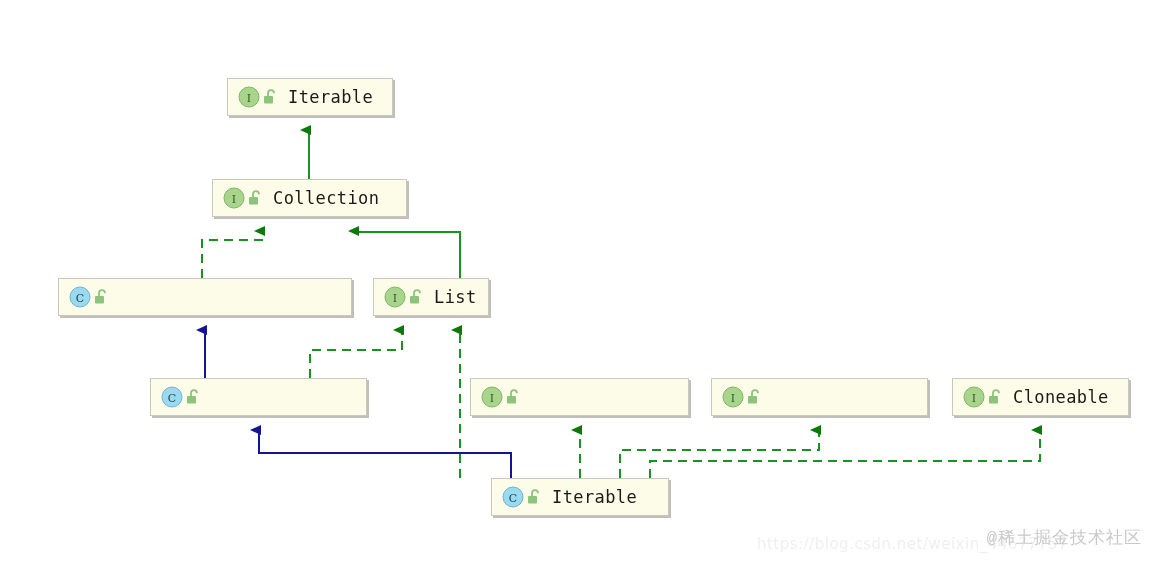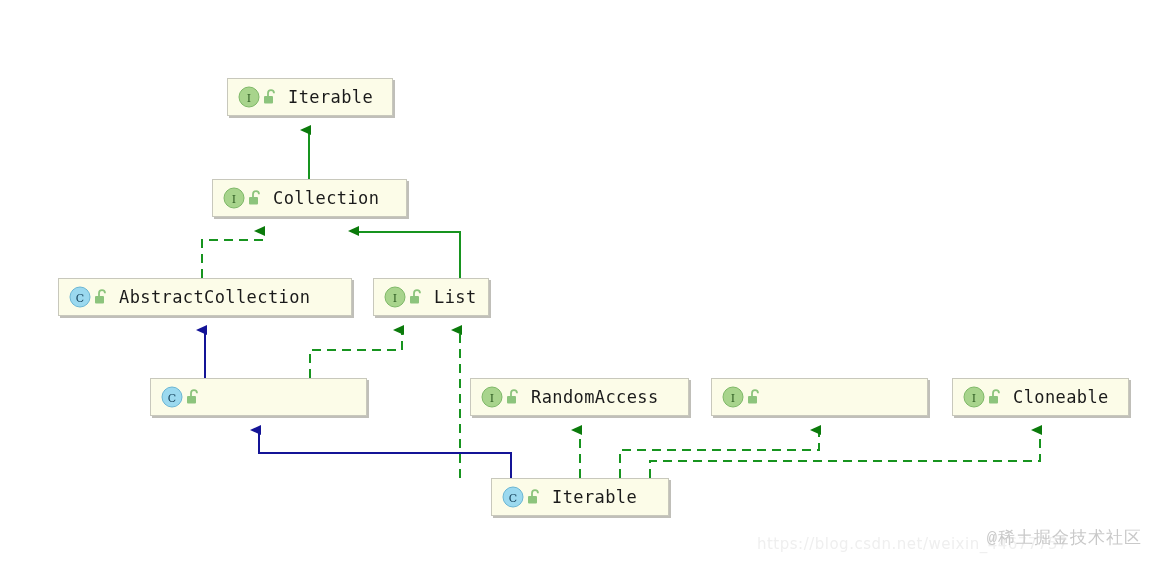--- a/index.html
+++ b/index.html
@@ -173,21 +173,20 @@
         <circle cx="11" cy="11" r="10" fill="#9bd9ef" stroke="#6bb6d4" stroke-width="1"></circle>
         <text x="11" y="15.5" text-anchor="middle" font-family="DejaVu Serif, serif" font-size="11" fill="#17435c">C</text>
       </svg>
     </span>
     <span class="node-lock">
       <svg width="14" height="16" viewBox="0 0 14 16" xmlns="http://www.w3.org/2000/svg">
         <path d="M5,7 V4.2 A3,3 0 0 1 11,4.2" fill="none" stroke="#8cc47c" stroke-width="1.8"></path>
         <rect x="1" y="7" width="9" height="7.5" rx="1" fill="#8cc47c"></rect>
       </svg>
     </span>
-    <span class="node-label">AbstractCollection</span>
   </div>
 
   <div class="uml-node" style="left:373px; top:278px; width:116px;">
     <span class="node-icon">
       <svg width="22" height="22" viewBox="0 0 22 22" xmlns="http://www.w3.org/2000/svg">
         <circle cx="11" cy="11" r="10" fill="#a8d48c" stroke="#7fb868" stroke-width="1"></circle>
         <text x="11" y="15.5" text-anchor="middle" font-family="DejaVu Serif, serif" font-size="11" fill="#2e5c22">I</text>
       </svg>
     </span>
     <span class="node-lock">
@@ -220,21 +219,20 @@
         <circle cx="11" cy="11" r="10" fill="#a8d48c" stroke="#7fb868" stroke-width="1"></circle>
         <text x="11" y="15.5" text-anchor="middle" font-family="DejaVu Serif, serif" font-size="11" fill="#2e5c22">I</text>
       </svg>
     </span>
     <span class="node-lock">
       <svg width="14" height="16" viewBox="0 0 14 16" xmlns="http://www.w3.org/2000/svg">
         <path d="M5,7 V4.2 A3,3 0 0 1 11,4.2" fill="none" stroke="#8cc47c" stroke-width="1.8"></path>
         <rect x="1" y="7" width="9" height="7.5" rx="1" fill="#8cc47c"></rect>
       </svg>
     </span>
-    <span class="node-label">RandomAccess</span>
   </div>
 
   <div class="uml-node" style="left:711px; top:378px; width:217px;">
     <span class="node-icon">
       <svg width="22" height="22" viewBox="0 0 22 22" xmlns="http://www.w3.org/2000/svg">
         <circle cx="11" cy="11" r="10" fill="#a8d48c" stroke="#7fb868" stroke-width="1"></circle>
         <text x="11" y="15.5" text-anchor="middle" font-family="DejaVu Serif, serif" font-size="11" fill="#2e5c22">I</text>
       </svg>
     </span>
     <span class="node-lock">

